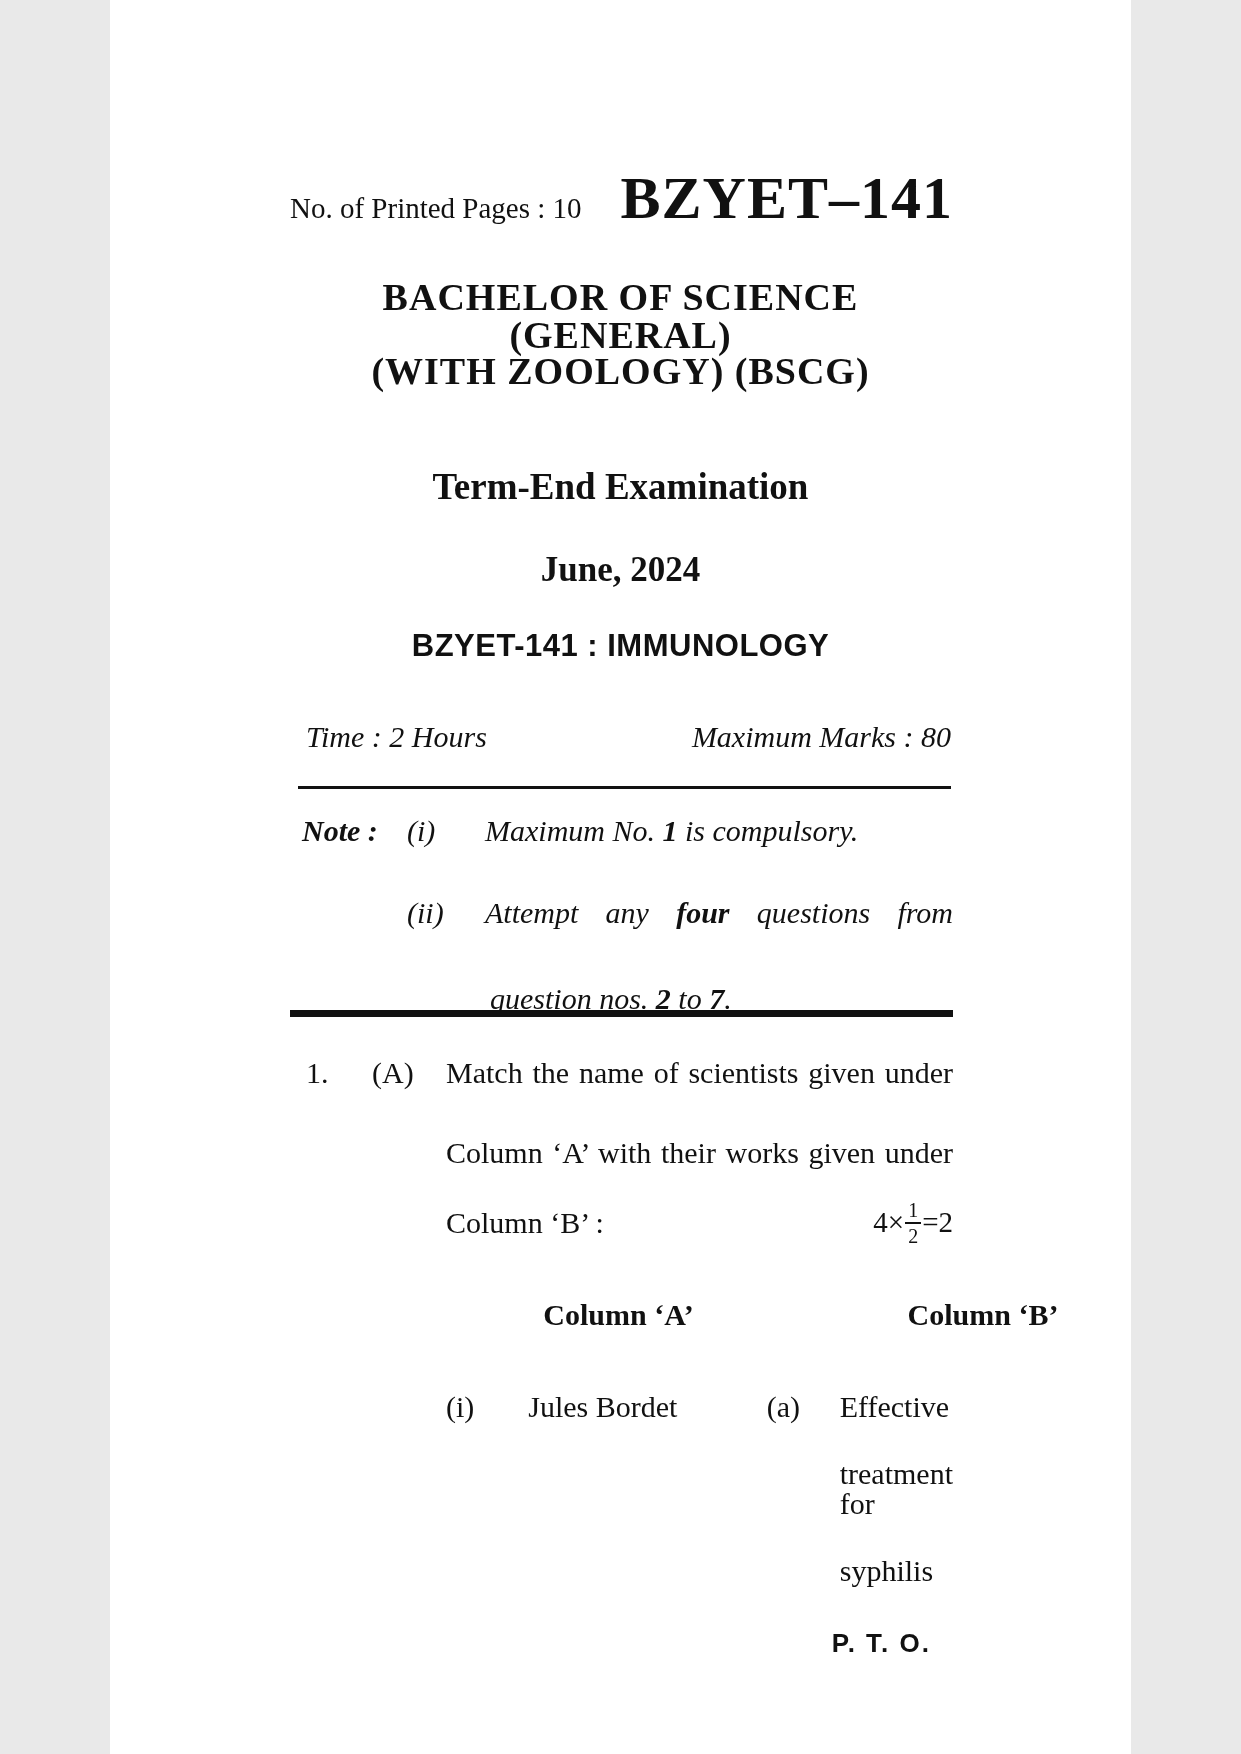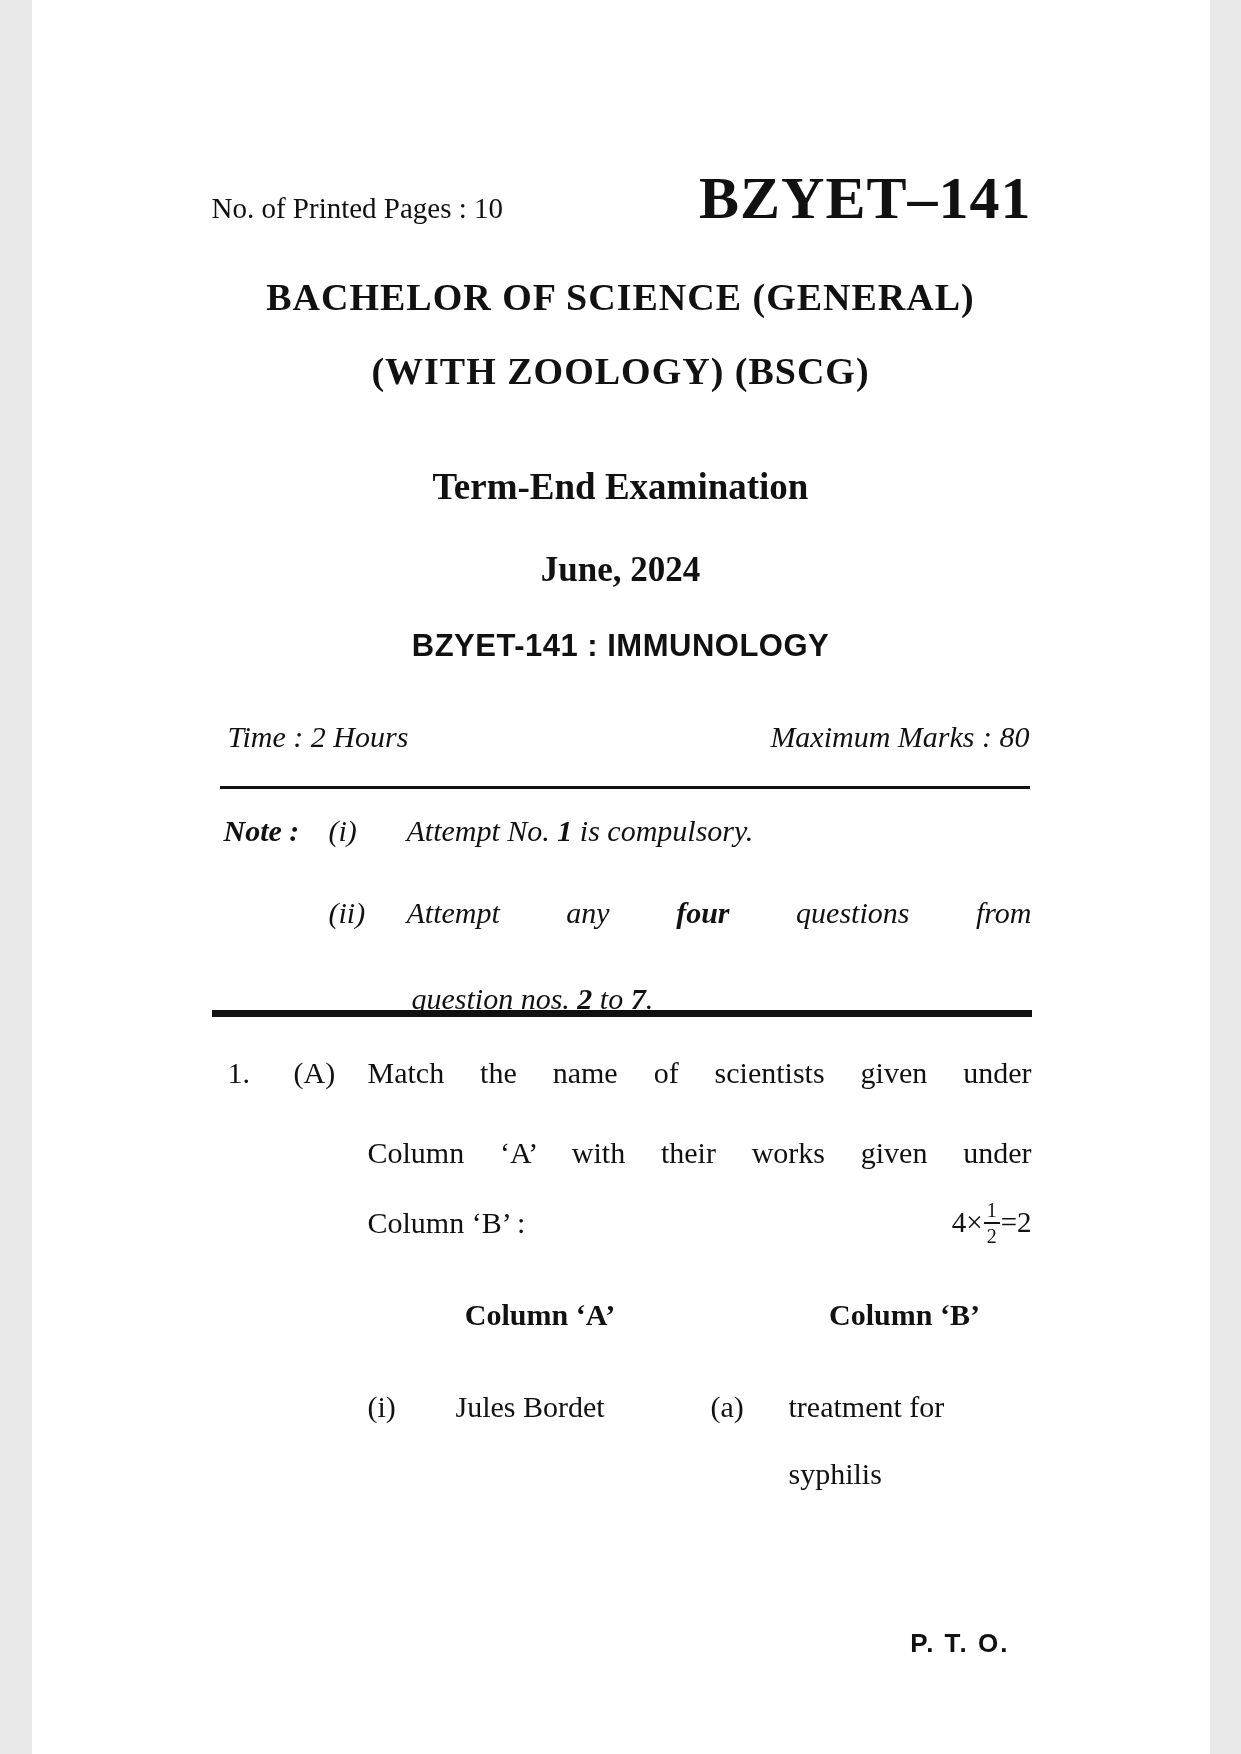--- a/index.html
+++ b/index.html
@@ -1,18 +1,18 @@
 <!DOCTYPE html>
 <html><head>
 <meta charset="utf-8">
 <style>
   * { margin:0; padding:0; box-sizing:border-box; }
   html,body { background:#e9e9e9; }
   .page {
-    position:relative; width:1178px; height:1754px; margin:0 auto;
+    position:relative; width:1021px; height:1754px; margin:0 auto;
     background:#ffffff; color:#111111;
     font-family:"Liberation Serif", serif;
     overflow:hidden;
   }
 
   
   .header-row {
     position:absolute; left:180px; right:178px; top:168px;
     display:flex; justify-content:space-between; align-items:baseline;
   }
@@ -106,21 +106,21 @@
     <span>Time : 2 Hours</span>
     <span>Maximum Marks : 80</span>
   </div>
 
   <div class="rule1"></div>
 
   <div class="note">
     <span class="note-label">Note :</span>
     <div class="note-line nl1">
       <span class="note-num">(i)</span>
-      <span><span>Attempt No.</span> <span class="bi">1</span> <span>is compulsory.</span></span>
+      <span><span>Maximum No.</span> <span class="bi">1</span> <span>is compulsory.</span></span>
     </div>
     <div class="note-line nl2">
       <span class="note-num">(ii)</span>
       <div class="just"><span>Attempt any</span> <span class="bi">four</span> <span>questions from</span></div>
     </div>
     <div class="note-line nl3">
       <span>question nos.</span> <span class="bi">2</span> <span>to</span> <span class="bi">7</span><span>.</span>
     </div>
   </div>
 
@@ -149,20 +149,21 @@
   <div class="match">
     <div class="match-head">
       <div class="head-a">Column ‘A’</div>
       <div class="head-b">Column ‘B’</div>
     </div>
     <div class="match-row">
       <span class="c-num">(i)</span>
       <span class="c-sci">Jules Bordet</span>
       <span class="c-let">(a)</span>
       <span class="c-work">
+        <span class="w-line">Effective</span>
         <span class="w-line">treatment for</span>
         <span class="w-line">syphilis</span>
       </span>
     </div>
   </div>
 
   <div class="pto">P. T. O.</div>
 
 </div>
 

